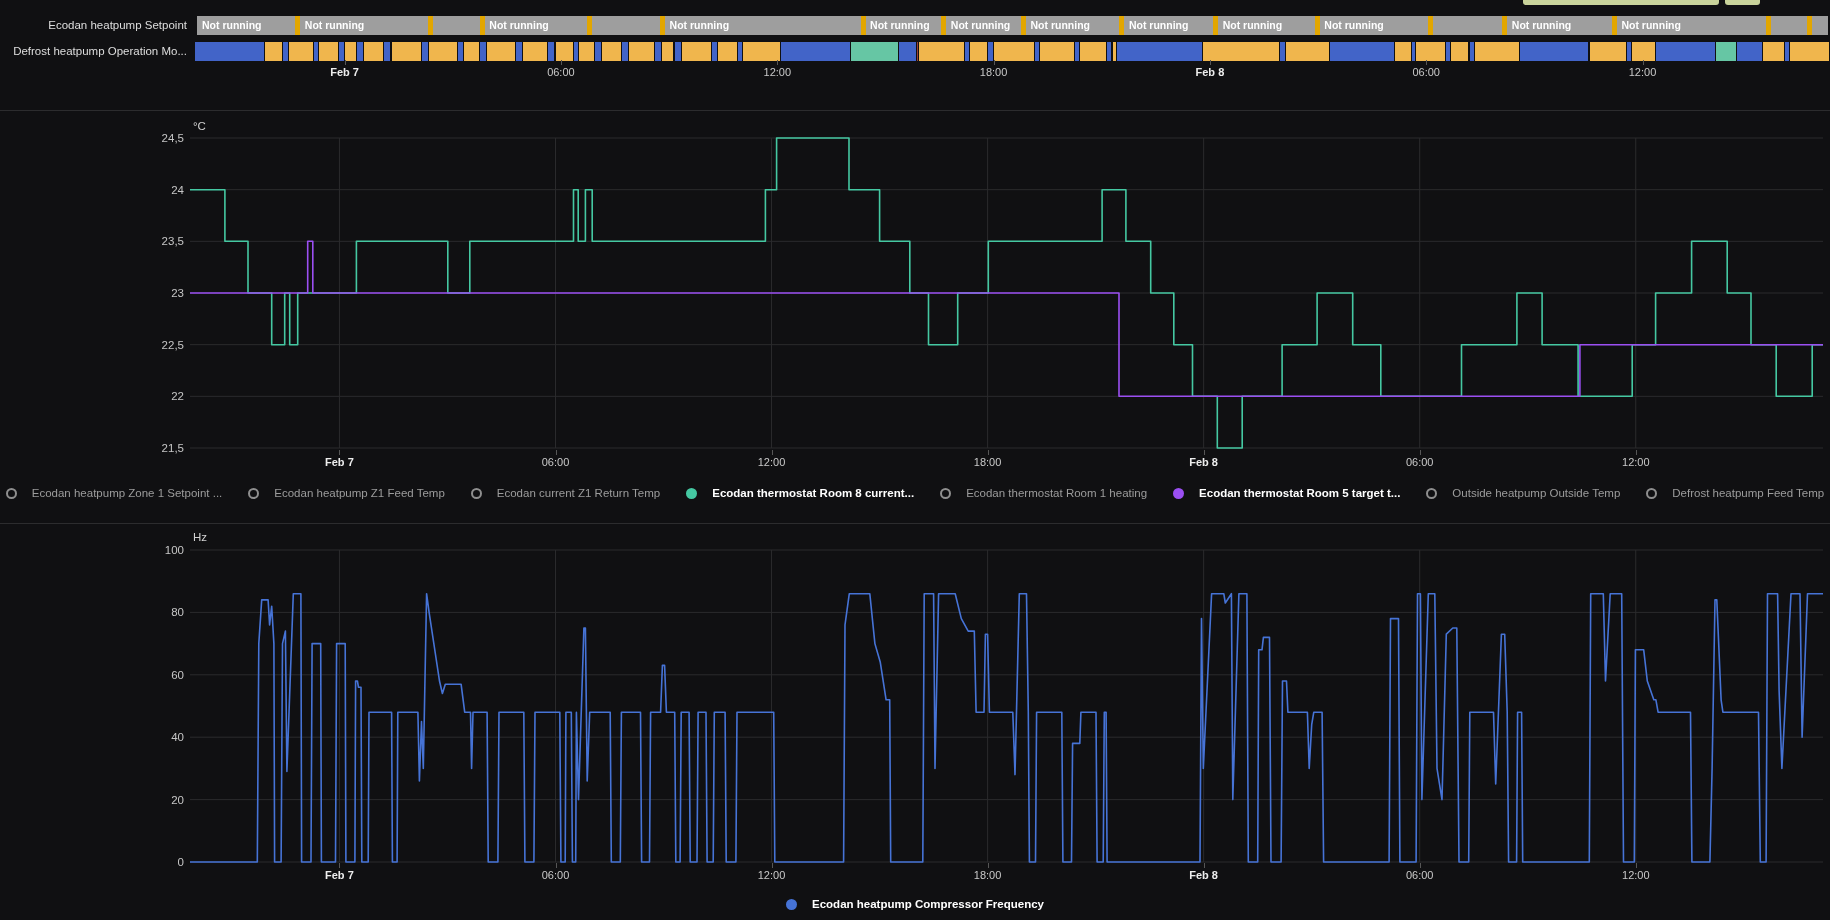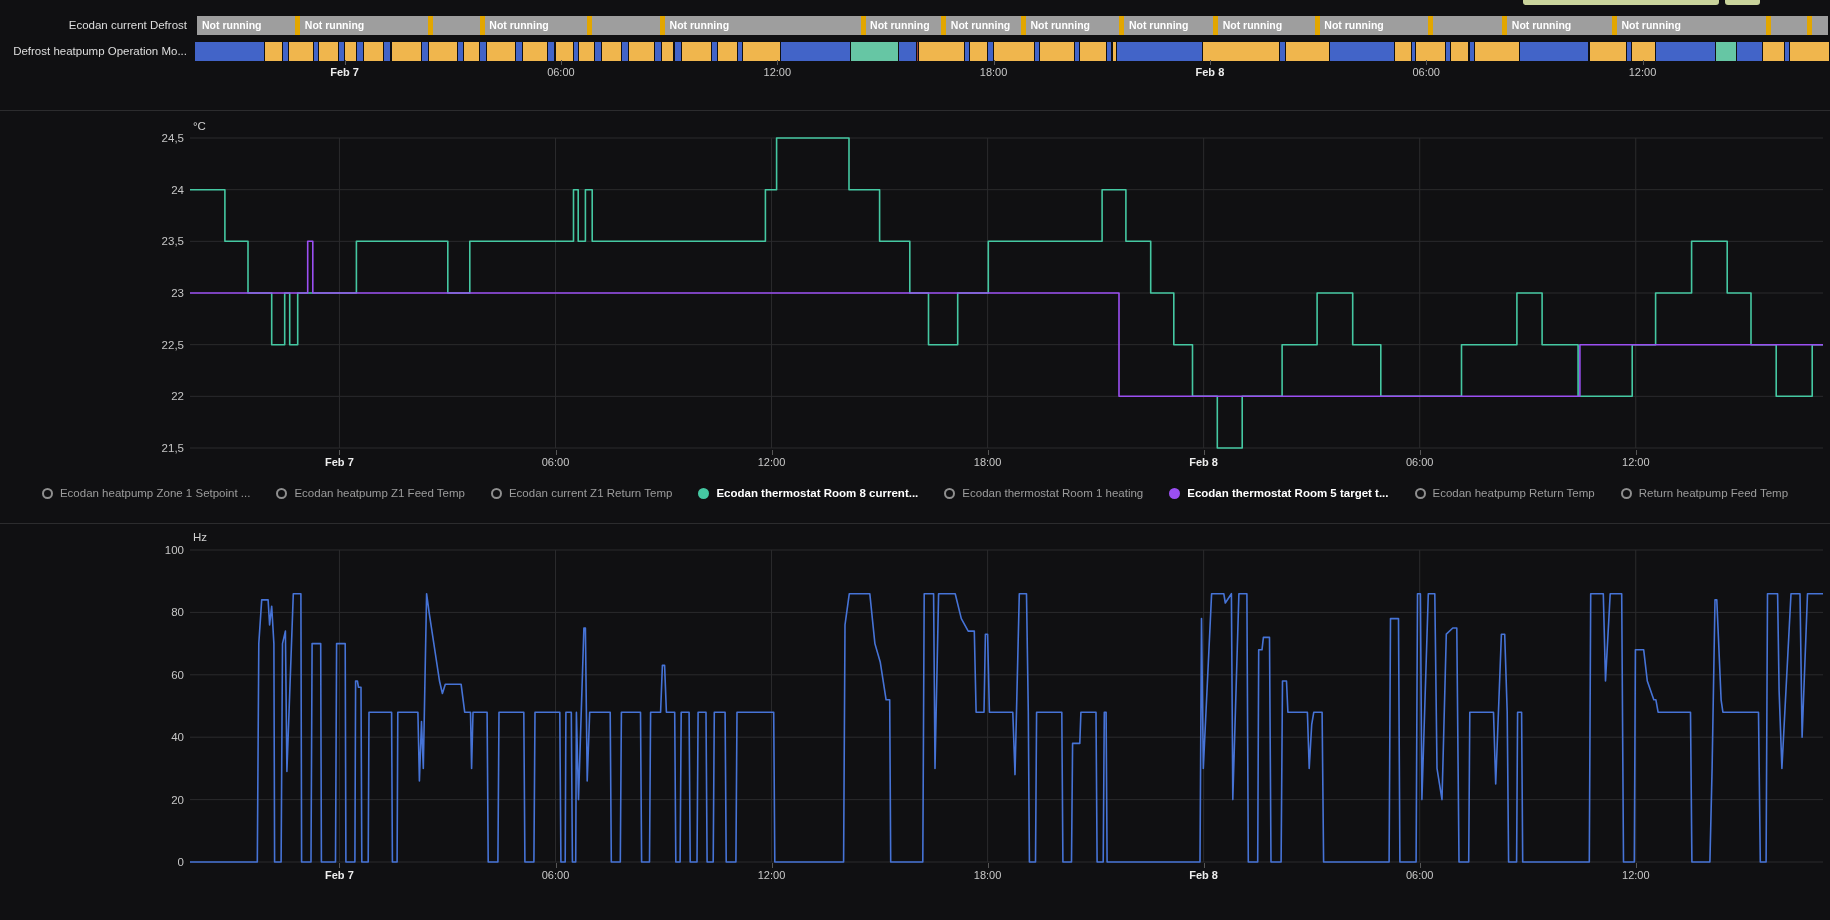--- a/index.html
+++ b/index.html
@@ -11,38 +11,38 @@
   .seg{position:absolute;top:0;height:100%;}
   .def-seg{background:#9e9e9e;}
   .def-seg .ntext{display:block;font-size:10.5px;font-weight:600;color:#fff;line-height:19px;
                   padding-left:5px;white-space:nowrap;overflow:hidden;}
   .event{position:absolute;top:0;height:100%;width:5px;background:#e2a600;}
   .axis .lbl{position:absolute;transform:translateX(-50%);font-size:11px;color:#c9c9c9;white-space:nowrap;}
   .axis .lbl.major{font-weight:700;color:#ededed;}
   .tickmark{position:absolute;width:1px;height:5px;background:#565656;}
   .divider{position:absolute;left:0;width:100%;height:1px;background:#2c2c2e;}
   .legend{position:absolute;left:0;width:100%;display:flex;justify-content:center;align-items:center;gap:26px;}
-  .legend .item{display:flex;align-items:center;gap:7px;font-size:11.5px;color:#9c9c9c;cursor:pointer;white-space:nowrap;}
+  .legend .item{display:flex;align-items:center;gap:15px;font-size:11.5px;color:#9c9c9c;cursor:pointer;white-space:nowrap;}
   .legend .item.active{color:#ffffff;font-weight:700;}
   .dot{width:11px;height:11px;border-radius:50%;box-sizing:border-box;flex:none;}
   .dot.hollow{border:2px solid #8f8f8f;background:transparent;}
   .chip{position:absolute;top:0;height:5px;border-radius:0 0 3px 3px;}
   svg{position:absolute;left:0;top:0;}
   svg text{font-family:"Liberation Sans",sans-serif;}
 </style>
 </head>
 <body>
 
 <div id="app">
 
   <div class="chip" style="left: 1523px; width: 196px; background: rgb(201, 211, 155);"></div>
   <div class="chip" style="left: 1725px; width: 35px; background: rgb(201, 211, 155);"></div>
 
   <div>
-    <div class="row-label" style="top:16px;">Ecodan current Defrost</div>
+    <div class="row-label" style="top:16px;">Ecodan heatpump Setpoint</div>
     <div class="track" id="defrost-track" style="top:16px;">
         <div class="seg def-seg" style="left: 2px; width: 98.8px;">
           <span class="ntext">Not running</span>
         </div>
         <div class="seg def-seg" style="left: 104.8px; width: 128.7px;">
           <span class="ntext">Not running</span>
         </div>
         <div class="seg def-seg" style="left: 237.4px; width: 47.9px;"></div>
         <div class="seg def-seg" style="left: 289.3px; width: 103.4px;">
           <span class="ntext">Not running</span>
@@ -278,25 +278,25 @@
       <div class="item">
         <span class="dot hollow"></span>
         <span>Ecodan thermostat Room 1 heating</span>
       </div>
       <div class="item active">
         <span class="dot" style="background: rgb(155, 79, 242);"></span>
         <span>Ecodan thermostat Room 5 target t...</span>
       </div>
       <div class="item">
         <span class="dot hollow"></span>
-        <span>Ecodan heatpump Return Temp</span>
-      </div>
-      <div class="item">
-        <span class="dot hollow"></span>
-        <span>Return heatpump Feed Temp</span>
+        <span>Outside heatpump Outside Temp</span>
+      </div>
+      <div class="item">
+        <span class="dot hollow"></span>
+        <span>Defrost heatpump Feed Temp</span>
       </div>
     </div>
 
   <div class="divider" style="top:523px;"></div>
 
   <div class="axis" id="axis-freq">
       <div class="tickmark" style="left: 339.4px; top: 863px;"></div>
       <div class="lbl major" style="left: 339.4px; top: 869px;">Feb 7</div>
       <div class="tickmark" style="left: 555.5px; top: 863px;"></div>
       <div class="lbl" style="left: 555.5px; top: 869px;">06:00</div>
@@ -305,14 +305,20 @@
       <div class="tickmark" style="left: 987.6px; top: 863px;"></div>
       <div class="lbl" style="left: 987.6px; top: 869px;">18:00</div>
       <div class="tickmark" style="left: 1203.6px; top: 863px;"></div>
       <div class="lbl major" style="left: 1203.6px; top: 869px;">Feb 8</div>
       <div class="tickmark" style="left: 1419.7px; top: 863px;"></div>
       <div class="lbl" style="left: 1419.7px; top: 869px;">06:00</div>
       <div class="tickmark" style="left: 1635.8px; top: 863px;"></div>
       <div class="lbl" style="left: 1635.8px; top: 869px;">12:00</div>
     </div>
 
+  <div class="legend" id="legend-freq" style="top:893px;height:22px;">
+      <div class="item active">
+        <span class="dot" style="background: rgb(70, 115, 214);"></span>
+        <span>Ecodan heatpump Compressor Frequency</span>
+      </div>
+    </div>
 
 </div>
 
 </body></html>

